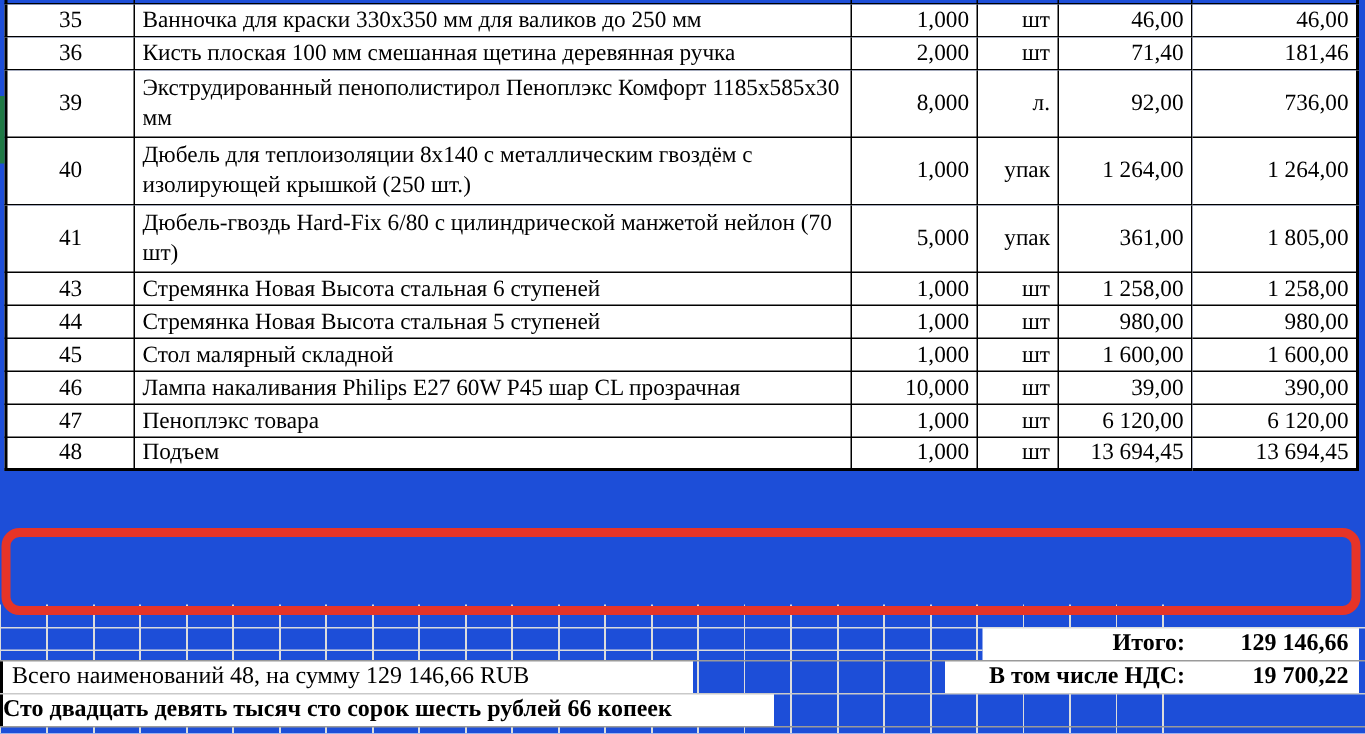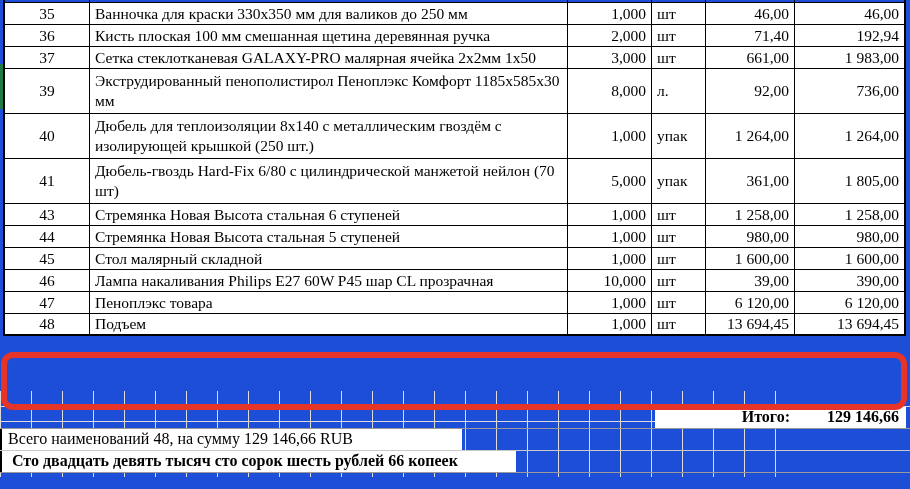--- a/index.html
+++ b/index.html
@@ -22,36 +22,36 @@
   tr.sliver td:last-child{border-right:2px solid #000;}
   tr.row{height:22px;}
   tr.row.tall{height:45px;}
   tr.row td{border-right:1.5px solid #000;border-bottom:1.5px solid #000;background:#fff;}
   tr.row td:first-child{border-left:2px solid #000;}
   tr.row td:last-child{border-right:2px solid #000;}
   tr.row:last-child td{border-bottom:2px solid #000;}
   td.c-num{text-align:center;padding:0 2px;}
   td.c-desc{text-align:left;padding:1px 5px;}
   td.c-qty,td.c-price,td.c-amount{text-align:right;white-space:nowrap;}
-  td.c-unit{text-align:left;white-space:nowrap;}
+  td.c-unit{text-align:right;white-space:nowrap;}
   
   .grid-band{
-    position:absolute;left:0;top:391px;width:804px;height:86px;background:
+    position:absolute;left:0;top:403px;width:804px;height:86px;background:
       repeating-linear-gradient(to right,#dcdcdc 0 1px,transparent 1px 31px);
   }
   .strip{position:absolute;background:#fff;font-size:16px;line-height:21px;}
   .strip .lbl,.strip .val{position:absolute;top:0;line-height:22px;white-space:nowrap;}
   .itogo-strip{left:655px;top:15px;width:251px;height:22px;}
   .nds-strip{left:630px;top:37px;width:276px;height:22px;}
   .itogo-strip .lbl,.nds-strip .lbl{right:116px;font-weight:bold;}
   .itogo-strip .val,.nds-strip .val{right:7px;font-weight:bold;text-align:center;}
   .summary-strip{left:0;top:37px;width:462px;height:22px;border-left:2px solid #000;
     box-sizing:border-box;padding-left:6px;white-space:nowrap;}
   .words-strip{left:0;top:59px;width:516px;height:22px;border-left:2px solid #000;
-    box-sizing:border-box;padding-left:10px;font-weight:bold;white-space:nowrap;}
+    box-sizing:border-box;padding-left:0;font-weight:bold;white-space:nowrap;}
   .hline{position:absolute;left:0;width:910px;height:1px;}
   .hl-15{top:15px;background:#dcdcdc;}
   .hl-30{top:30px;background:#dcdcdc;width:655px;}
   .hl-37{top:37px;background:#9a9a9a;}
   .hl-59{top:59px;background:#c9c9c9;}
   .hl-81{top:81px;background:#9a9a9a;}
   
   .red-box{
     position:absolute;left:1px;top:352px;width:906px;height:58px;box-sizing:border-box;
     border:6px solid #e63428;border-radius:12px;pointer-events:none;
@@ -89,29 +89,21 @@
         <td class="c-unit">шт</td>
         <td class="c-price">46,00</td>
         <td class="c-amount">46,00</td>
       </tr>
         <tr class="row">
         <td class="c-num">36</td>
         <td class="c-desc">Кисть плоская 100 мм смешанная щетина деревянная ручка</td>
         <td class="c-qty">2,000</td>
         <td class="c-unit">шт</td>
         <td class="c-price">71,40</td>
-        <td class="c-amount">192,94</td>
-      </tr>
-        <tr class="row">
-        <td class="c-num">37</td>
-        <td class="c-desc">Сетка стеклотканевая GALAXY-PRO малярная ячейка 2х2мм 1х50</td>
-        <td class="c-qty">3,000</td>
-        <td class="c-unit">шт</td>
-        <td class="c-price">661,00</td>
-        <td class="c-amount">1 983,00</td>
+        <td class="c-amount">181,46</td>
       </tr>
         <tr class="row tall">
         <td class="c-num">39</td>
         <td class="c-desc">Экструдированный пенополистирол Пеноплэкс Комфорт 1185х585х30 мм</td>
         <td class="c-qty">8,000</td>
         <td class="c-unit">л.</td>
         <td class="c-price">92,00</td>
         <td class="c-amount">736,00</td>
       </tr>
         <tr class="row tall">
@@ -178,20 +170,24 @@
         <td class="c-price">13 694,45</td>
         <td class="c-amount">13 694,45</td>
       </tr>
       </tbody>
   </table>
 
   <div class="grid-band">
     <div class="strip itogo-strip">
       <span class="lbl">Итого:</span>
       <span class="val">129 146,66</span>
+    </div>
+    <div class="strip nds-strip">
+      <span class="lbl">В том числе НДС:</span>
+      <span class="val">19 700,22</span>
     </div>
     <div class="strip summary-strip">Всего наименований 48, на сумму 129 146,66 RUB</div>
     <div class="strip words-strip">Сто двадцать девять тысяч сто сорок шесть рублей 66 копеек</div>
     <div class="hline hl-15"></div>
     <div class="hline hl-30"></div>
     <div class="hline hl-37"></div>
     <div class="hline hl-59"></div>
     <div class="hline hl-81"></div>
   </div>
 

